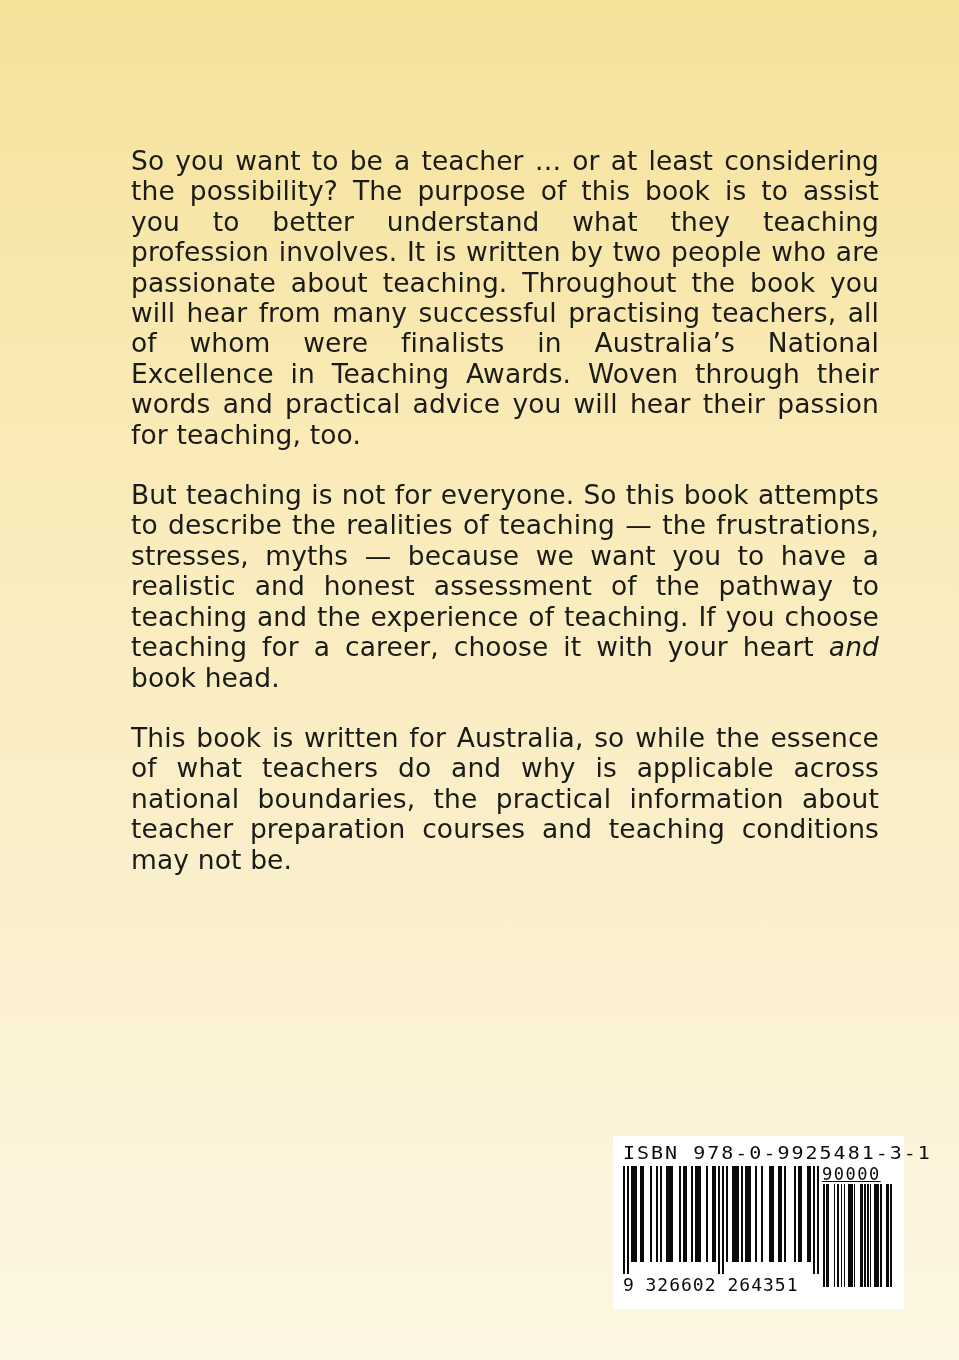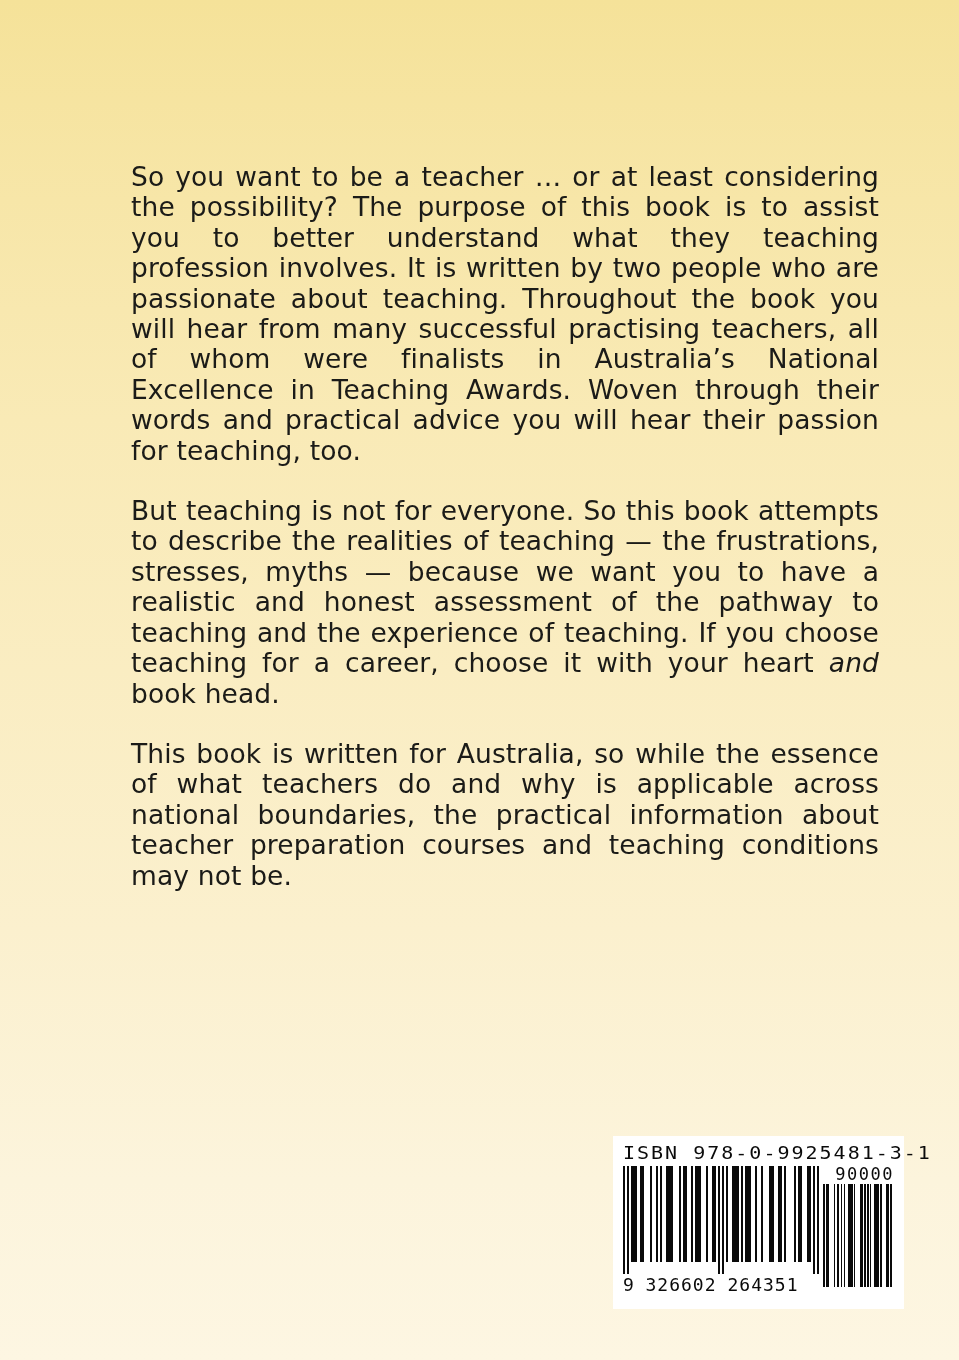--- a/index.html
+++ b/index.html
@@ -29,21 +29,21 @@
   }
 
   .blurb {
     position: absolute;
     left: 131px;
     top: 146px;
     width: 748px;
   }
 
   .para {
-    margin: 16px 0 30px 0;
+    margin: 0 0 30px 0;
     font-size: 26.5px;
     line-height: 30.4px;
     color: #1b1b18;
     text-align: justify;
     text-justify: inter-word;
     letter-spacing: 0.1px;
     word-spacing: 0.2px;
   }
   .para:last-child {
     margin-bottom: 0;
@@ -91,24 +91,25 @@
     position: relative;
     width: 72px;
     height: 128px;
     margin-right: 0px;
   }
   .addon-digits {
     font-family: "DejaVu Sans Mono", monospace;
     font-size: 17px;
     letter-spacing: 1.5px;
     color: #0a0a0a;
-    text-align: right;
+    text-align: left;
     line-height: 17px;
     height: 18px;
     white-space: nowrap;
+    text-decoration: underline;
   }
   .bars {
     position: relative;
     width: 100%;
     display: flex;
     align-items: flex-start;
     overflow: hidden;
   }
   .ean-main .bars { height: 108px; }
   .ean-addon .bars { height: 103px; }

